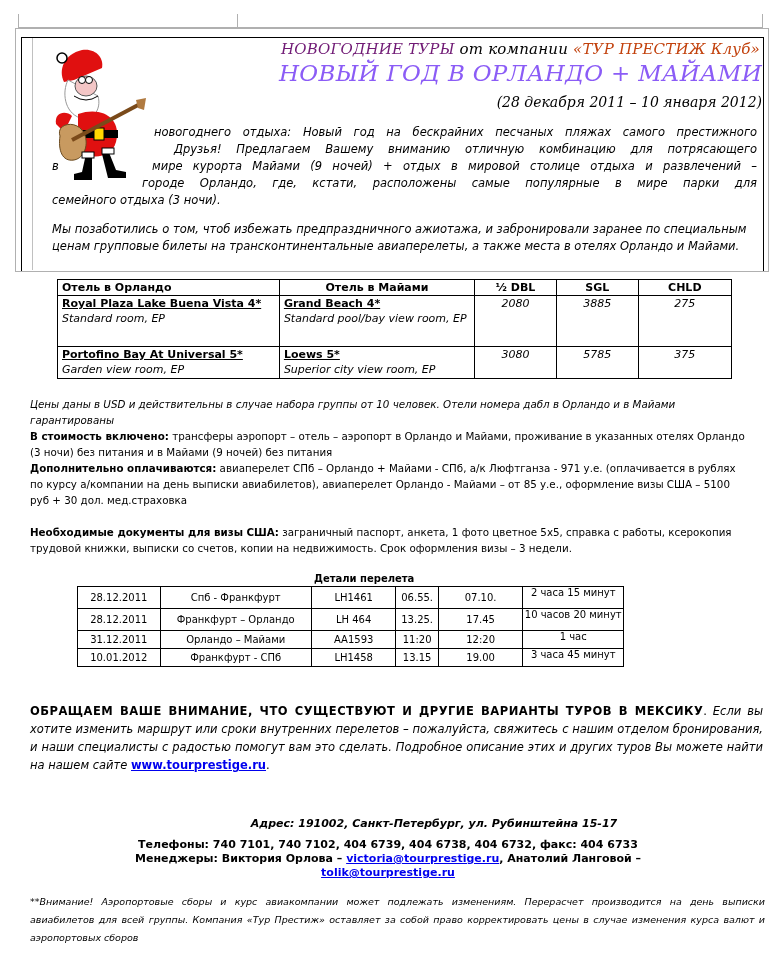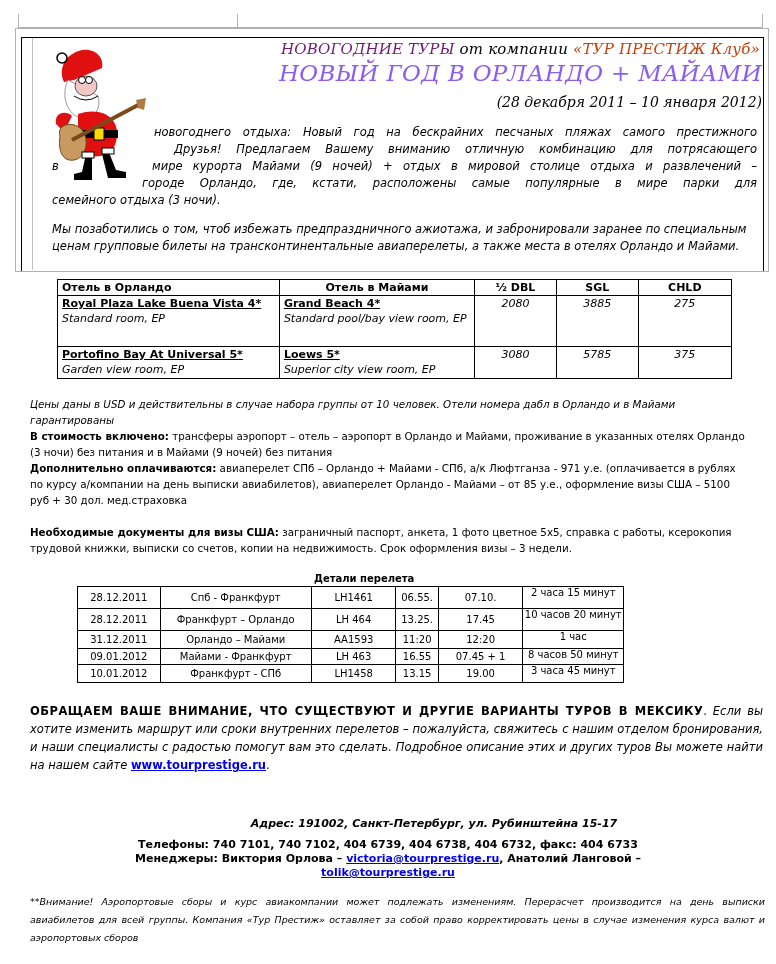--- a/index.html
+++ b/index.html
@@ -178,28 +178,20 @@
         <td class="dur">10 часов 20 минут</td>
       </tr>
   <tr style="height:18px">
         <td>31.12.2011</td>
         <td>Орландо – Майами</td>
         <td>AA1593</td>
         <td>11:20</td>
         <td>12:20</td>
         <td class="dur">1 час</td>
       </tr>
-  <tr style="height:16px">
-        <td>09.01.2012</td>
-        <td>Майами - Франкфурт</td>
-        <td>LH 463</td>
-        <td>16.55</td>
-        <td>07.45 + 1</td>
-        <td class="dur">8 часов 50 минут</td>
-      </tr>
   <tr style="height:18px">
         <td>10.01.2012</td>
         <td>Франкфурт - СПб</td>
         <td>LH1458</td>
         <td>13.15</td>
         <td>19.00</td>
         <td class="dur">3 часа 45 минут</td>
       </tr>
 </tbody>
   </table>

